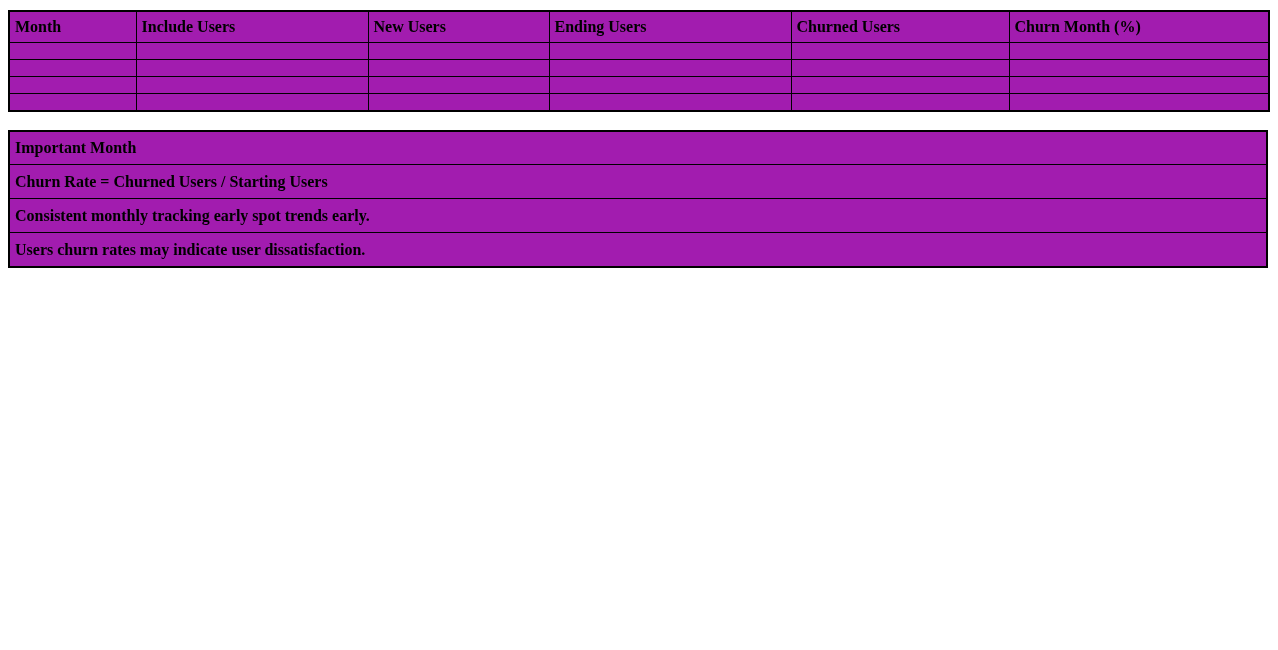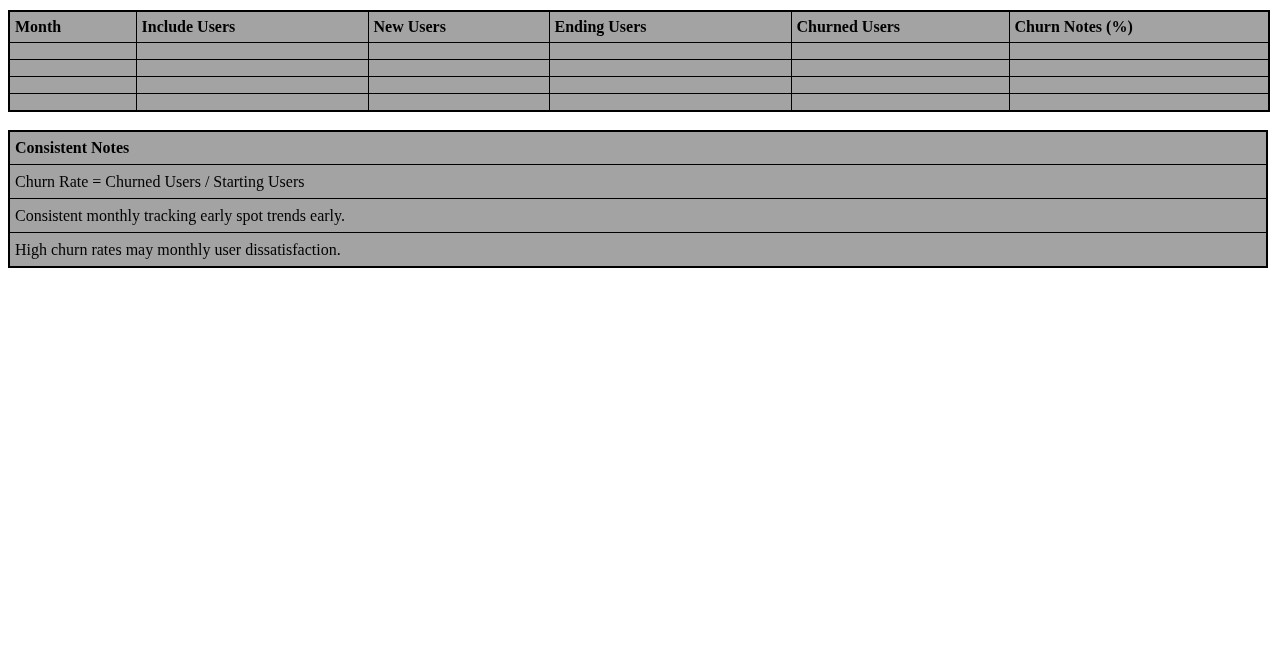--- a/index.html
+++ b/index.html
@@ -15,21 +15,21 @@
     font-size: 16px;
     box-sizing: border-box;
     padding: 10px 10px 0 8px;
     overflow: hidden;
   }
   table {
     border-collapse: collapse;
     table-layout: fixed;
     width: 1260px;
     border: 2px solid #000000;
-    background: #a3a3a3;
+    background: #a21caf;
   }
   th, td {
     border: 1px solid #000000;
     padding: 0 5px;
     text-align: left;
     vertical-align: middle;
     overflow: hidden;
     white-space: nowrap;
     font-size: 16px;
   }
@@ -41,42 +41,42 @@
   .main-table col.c1 { width: 232px; }
   .main-table col.c2 { width: 181px; }
   .main-table col.c3 { width: 242px; }
   .main-table col.c4 { width: 218px; }
   .main-table col.c5 { width: 260px; }
   .main-table th { height: 30px; }
   .main-table td { height: 16px; }
   
   .notes-table { margin-top: 18px; }
   .notes-table th { height: 32px; }
-  .notes-table td { height: 33px; }
+  .notes-table td { height: 33px; font-weight: bold; }
 </style>
 </head>
 <body>
 
 <table class="main-table">
   <colgroup>
     <col class="c0">
       <col class="c1">
       <col class="c2">
       <col class="c3">
       <col class="c4">
       <col class="c5">
   </colgroup>
   <thead>
     <tr>
         <th>Month</th>
         <th>Include Users</th>
         <th>New Users</th>
         <th>Ending Users</th>
         <th>Churned Users</th>
-        <th>Churn Notes (%)</th>
+        <th>Churn Month (%)</th>
       </tr>
   </thead>
   <tbody>
       <tr>
         <td></td>
         <td></td>
         <td></td>
         <td></td>
         <td></td>
         <td></td>
@@ -104,27 +104,27 @@
         <td></td>
         <td></td>
         <td></td>
       </tr>
     </tbody>
 </table>
 
 <table class="notes-table">
   <thead>
     <tr>
-      <th>Consistent Notes</th>
+      <th>Important Month</th>
     </tr>
   </thead>
   <tbody>
       <tr>
         <td>Churn Rate = Churned Users / Starting Users</td>
       </tr>
       <tr>
         <td>Consistent monthly tracking early spot trends early.</td>
       </tr>
       <tr>
-        <td>High churn rates may monthly user dissatisfaction.</td>
+        <td>Users churn rates may indicate user dissatisfaction.</td>
       </tr>
     </tbody>
 </table>
 
 </body></html>

